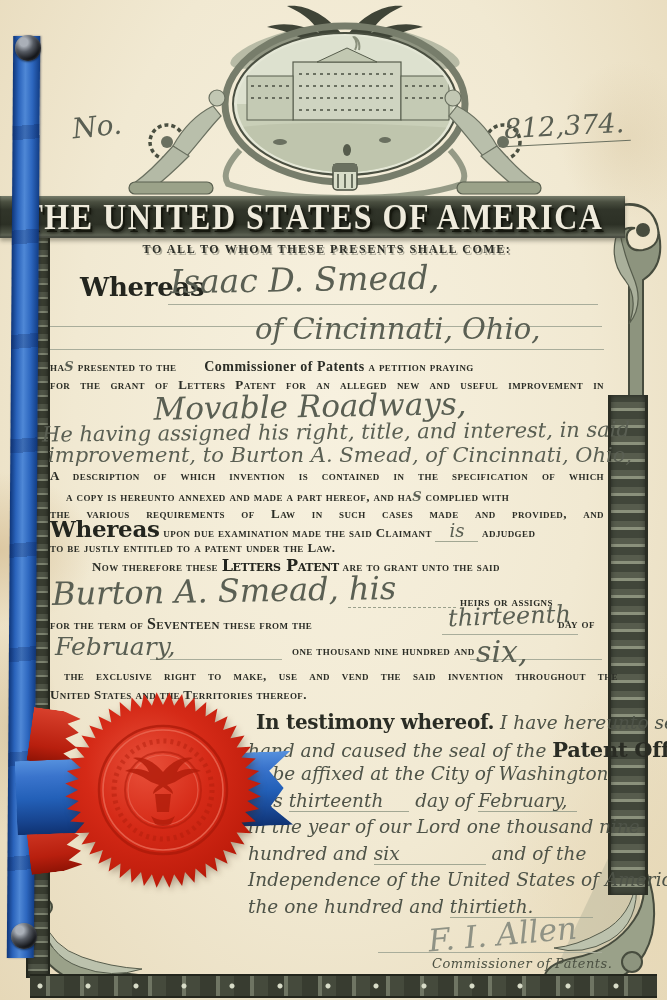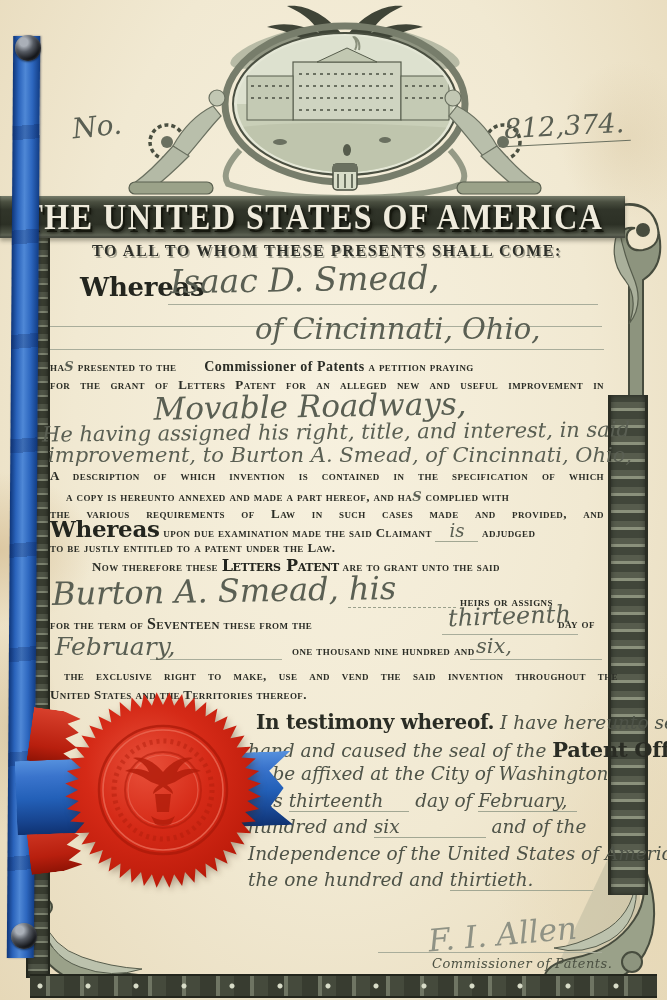--- a/index.html
+++ b/index.html
@@ -25,21 +25,21 @@
   .hand-md{font-size:21px;}
   .hand-sm{font-size:18px;}
   .sig{color:#8f9285;}
   .fill{border-bottom:1px solid #a2a793;}
   
   .banner{left:0;top:196px;width:625px;height:42px;z-index:6;display:flex;align-items:center;justify-content:center;
     background:linear-gradient(180deg,#767c6b 0,#4a4f40 14%,#31352a 32%,#2c3025 68%,#4d5244 88%,#7a806f 100%);
     box-shadow:0 3px 4px rgba(40,40,28,.35), inset 0 -2px 2px rgba(0,0,0,.4);}
   .banner-text{font-size:32px;font-weight:700;color:#efebdc;letter-spacing:1.5px;white-space:nowrap;
     transform:scaleY(1.12);text-shadow:2px 2px 0 #16180f,3px 3px 3px rgba(15,15,8,.6);}
-  .salutation{left:48px;top:242px;width:558px;text-align:center;font-size:16px;font-weight:700;
+  .salutation{left:48px;top:242px;width:558px;text-align:center;font-size:12px;font-weight:700;
     letter-spacing:1.6px;color:#2e302a;z-index:10;white-space:nowrap;
     text-shadow:1.5px 1.5px 0 rgba(100,102,88,.5);}
   
   .left-border{left:26px;top:236px;width:20px;height:742px;z-index:5;
     background:repeating-linear-gradient(0deg,#383c30 0 7px,#7b816e 7px 9px,#4e5345 9px 14px);
     border-left:2px solid #23261d;border-right:2px solid #23261d;
     box-shadow:inset 0 0 4px rgba(0,0,0,.5);}
   .right-border{left:608px;top:395px;width:34px;height:500px;z-index:5;
     background:repeating-linear-gradient(0deg,#41463a 0 8px,#8b917c 8px 11px,#575c4d 11px 17px);
     border-left:3px solid #2b2e24;border-right:3px solid #2b2e24;
@@ -227,37 +227,38 @@
   <div class="line sc" style="left:50px;top:614px;">
     <span>for the term of </span><span class="big-sc">Seventeen</span><span> these from the </span>
   </div>
   <div class="line hand" style="left:448px;top:602px;font-size:24px;transform:rotate(-2deg);">thirteenth</div>
   <div class="rule" style="left:442px;top:634px;width:136px;"></div>
   <div class="line sc" style="left:558px;top:614px;"> day of</div>
 
   <div class="line hand" style="left:55px;top:632px;font-size:25px;">February,</div>
   <div class="rule" style="left:150px;top:659px;width:132px;"></div>
   <div class="line sc" style="left:292px;top:641px;">one thousand nine hundred and </div>
-  <div class="line hand" style="left:476px;top:634px;font-size:21px;">six,</div>
+  <div class="line hand" style="left:476px;top:634px;font-size:30px;">six,</div>
   <div class="rule" style="left:470px;top:659px;width:132px;"></div>
 
   <div class="line sc just" style="left:50px;top:666px;width:554px;margin-left:14px;">the exclusive right to make, use and vend the said invention throughout the</div>
   <div class="line sc" style="left:50px;top:685px;">United States and the Territories thereof.</div>
 
   <div class="line" style="left:248px;top:710px;width:356px;">
     <div class="t-line hand" style="padding-left:8px;">
       <span class="bl" style="font-size:20px;font-style:normal;color:#2a2c24;">In testimony whereof.</span><span> I have hereunto set my</span>
     </div>
     <div class="t-line hand">
       <span>hand and caused the seal of the </span><span class="bl" style="font-size:21px;font-style:normal;color:#2a2c24;">Patent Office</span>
     </div>
     <div class="t-line hand">to be affixed at the City of Washington</div>
     <div class="t-line hand">
       <span>this </span><span class="fill" style="padding-right:26px;">thirteenth</span><span> day of </span><span class="fill" style="padding-right:10px;">February,</span>
     </div>
+    <div class="t-line hand">in the year of our Lord one thousand nine</div>
     <div class="t-line hand">
       <span>hundred and </span><span class="fill" style="padding-right:86px;">six</span><span> and of the</span>
     </div>
     <div class="t-line hand">Independence of the United States of America</div>
     <div class="t-line hand">
       <span>the one hundred and </span><span class="fill" style="padding-right:60px;">thirtieth.</span>
     </div>
   </div>
 
   <div class="line hand sig" style="left:428px;top:916px;font-size:31px;transform:rotate(-5deg);">F. I. Allen</div>

